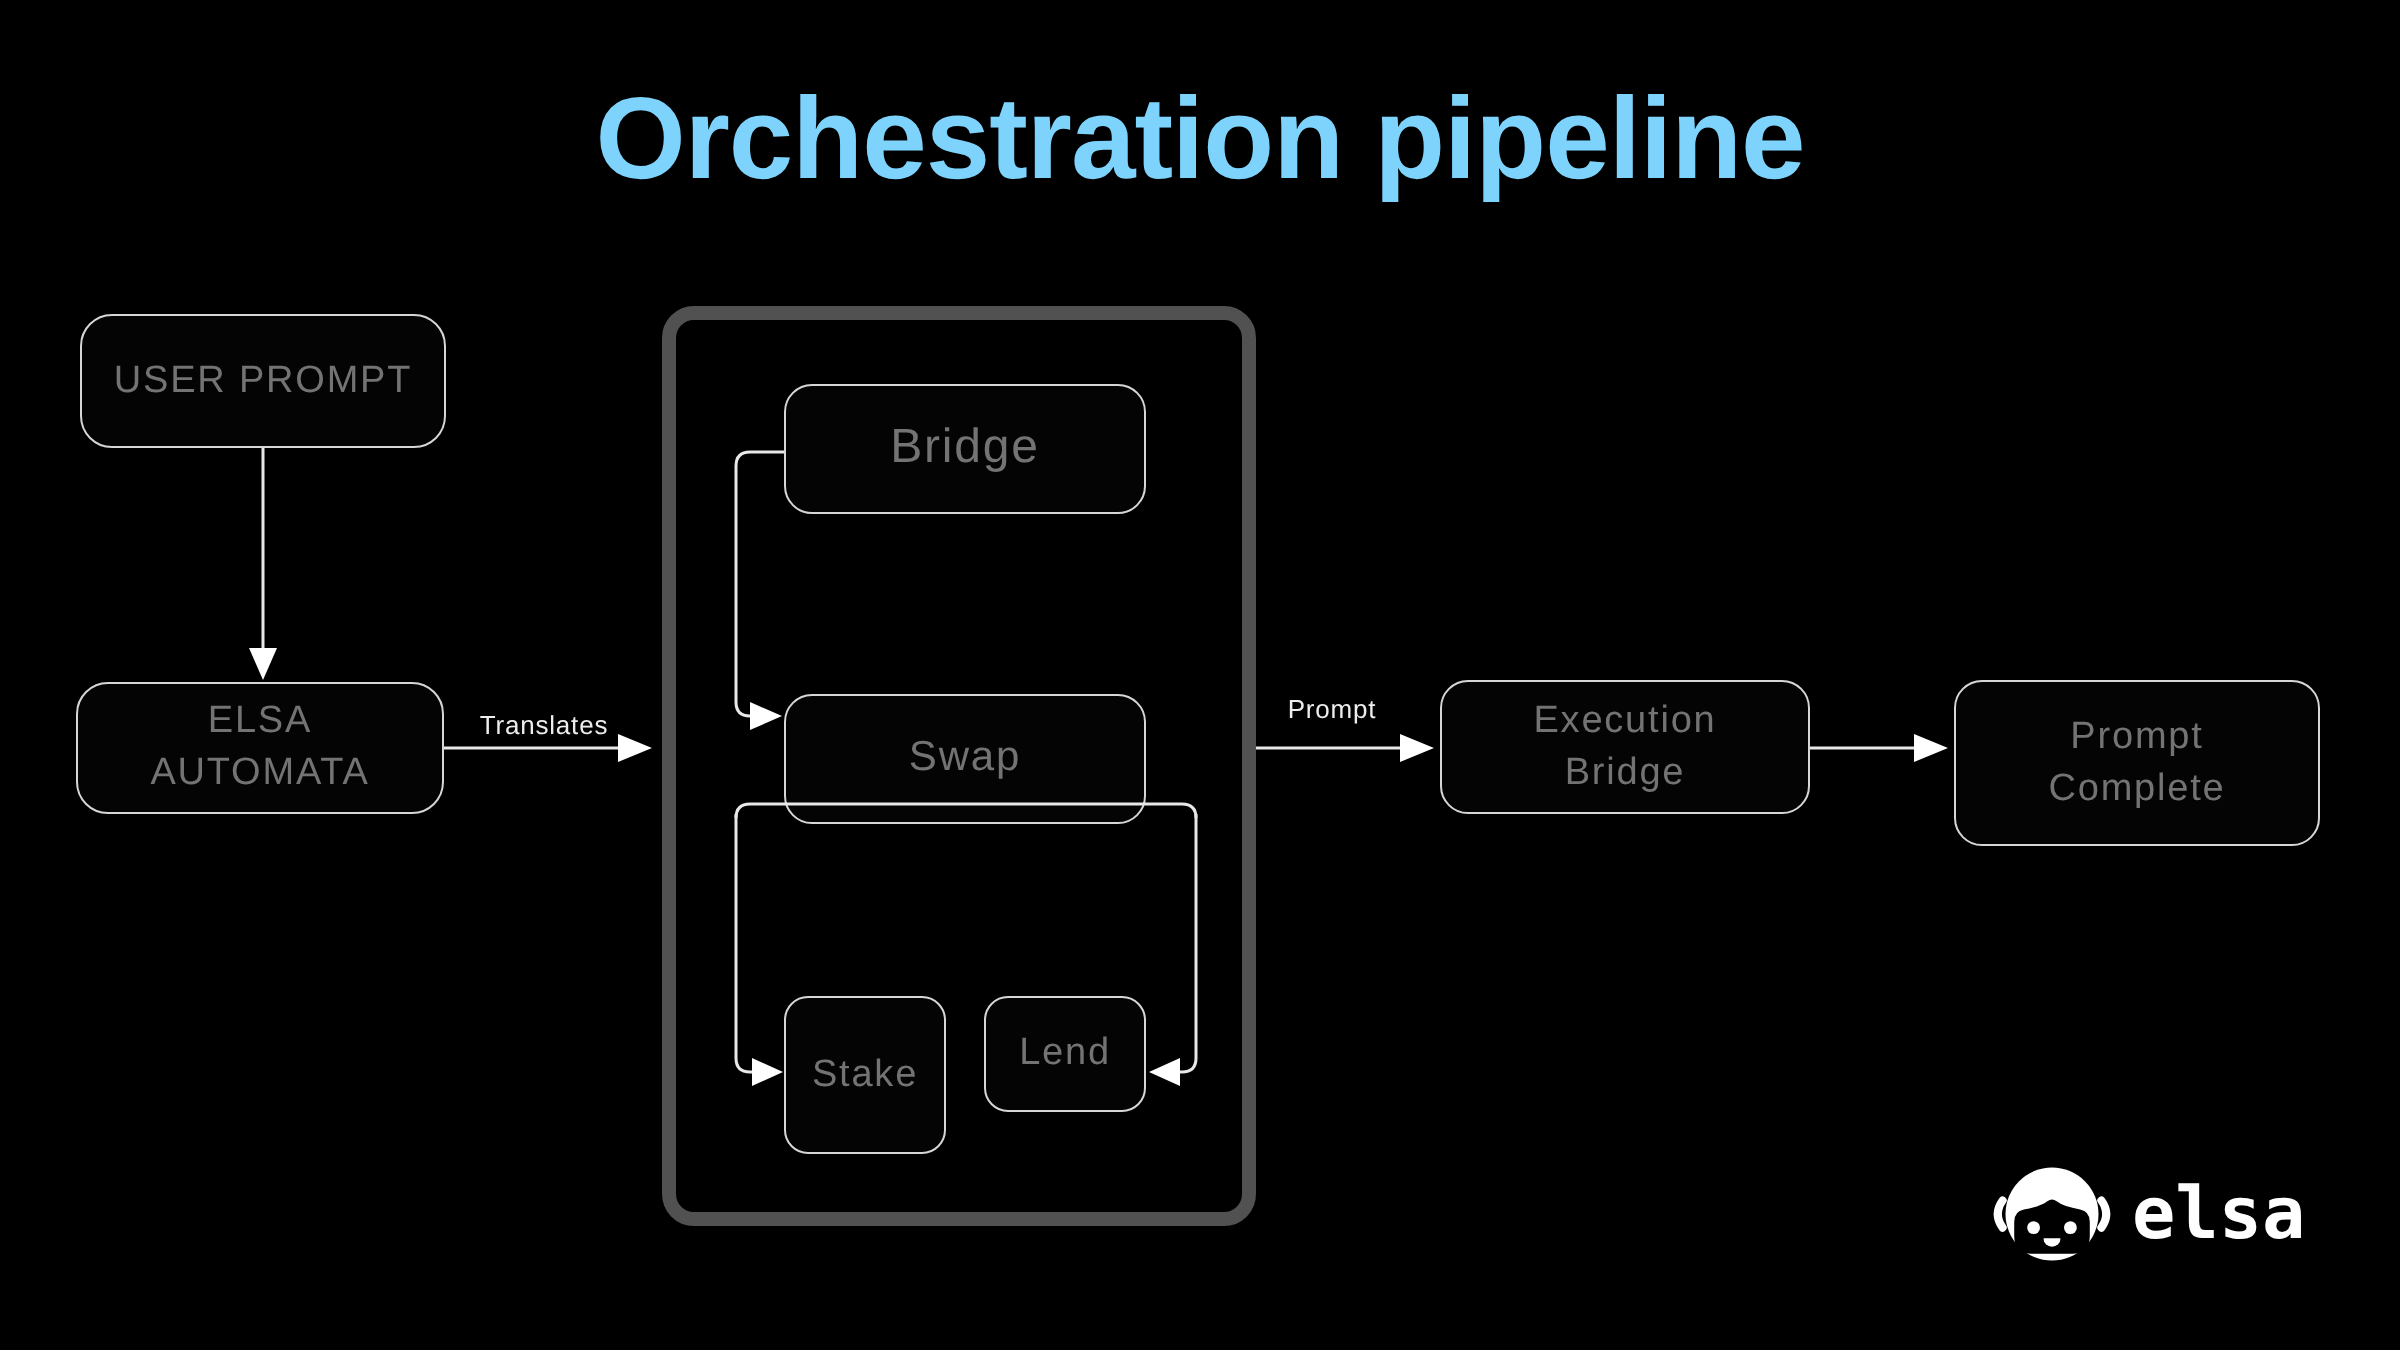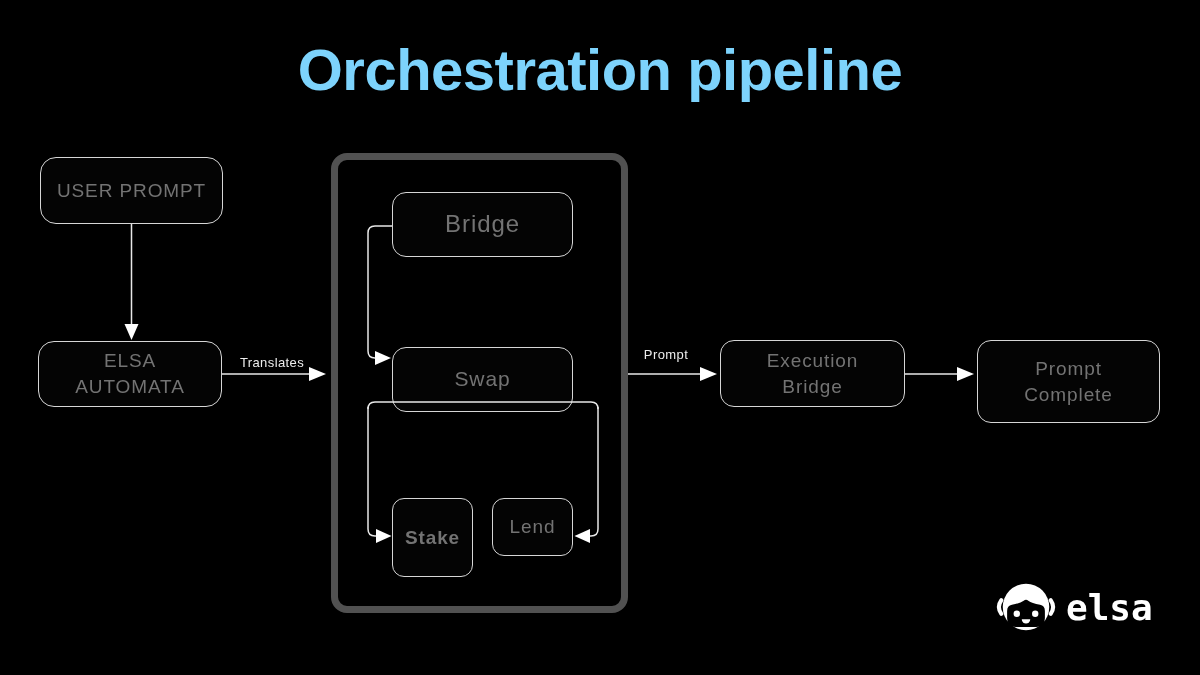--- a/index.html
+++ b/index.html
@@ -16,21 +16,21 @@
     position:absolute; box-sizing:border-box;
     border:1.5px solid #d6d6d6; border-radius:14px; background:#040404;
     color:#737373; display:flex; align-items:center; justify-content:center;
     text-align:center; font-size:19px; letter-spacing:0.9px; line-height:1.35;
     white-space:pre-line; z-index:2;
   }
   .node-user-prompt   { left:40px;  top:157px; width:183px; height:67px; border-radius:16px; }
   .node-elsa-automata { left:38px;  top:341px; width:184px; height:66px; border-radius:16px; }
   .node-bridge        { left:392px; top:192px; width:181px; height:65px; font-size:24px; }
   .node-swap          { left:392px; top:347px; width:181px; height:65px; font-size:21px; }
-  .node-stake         { left:392px; top:498px; width:81px;  height:79px; border-radius:12px;font-weight:bold; }
+  .node-stake         { left:392px; top:498px; width:81px;  height:79px; border-radius:12px; }
   .node-lend          { left:492px; top:498px; width:81px;  height:58px; border-radius:12px; }
   .node-execution     { left:720px; top:340px; width:185px; height:67px; }
   .node-prompt-done   { left:977px; top:340px; width:183px; height:83px; }
   .group-container {
     position:absolute; box-sizing:border-box;
     left:331px; top:153px; width:297px; height:460px;
     border:7px solid #515151; border-radius:16px; background:transparent; z-index:1;
   }
   svg.wires { position:absolute; left:0; top:0; width:1200px; height:675px;
     z-index:3; pointer-events:none; }

